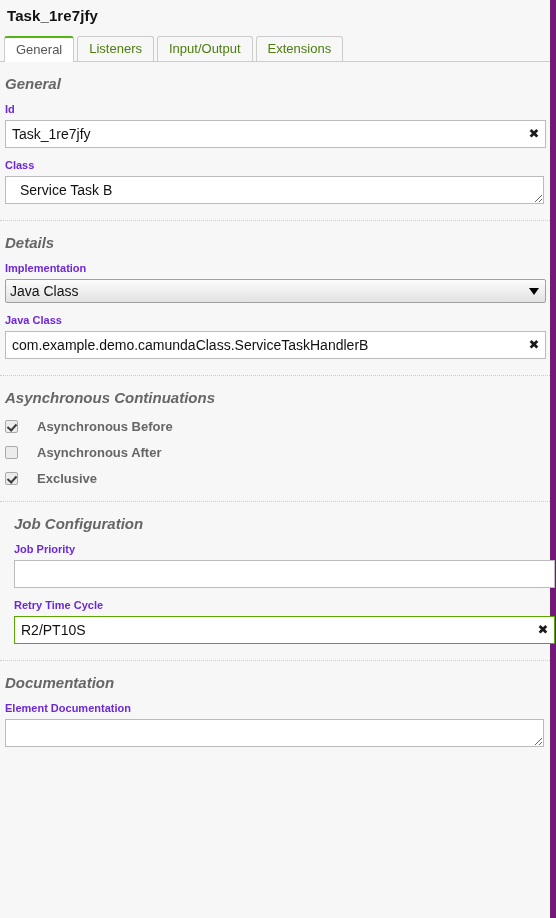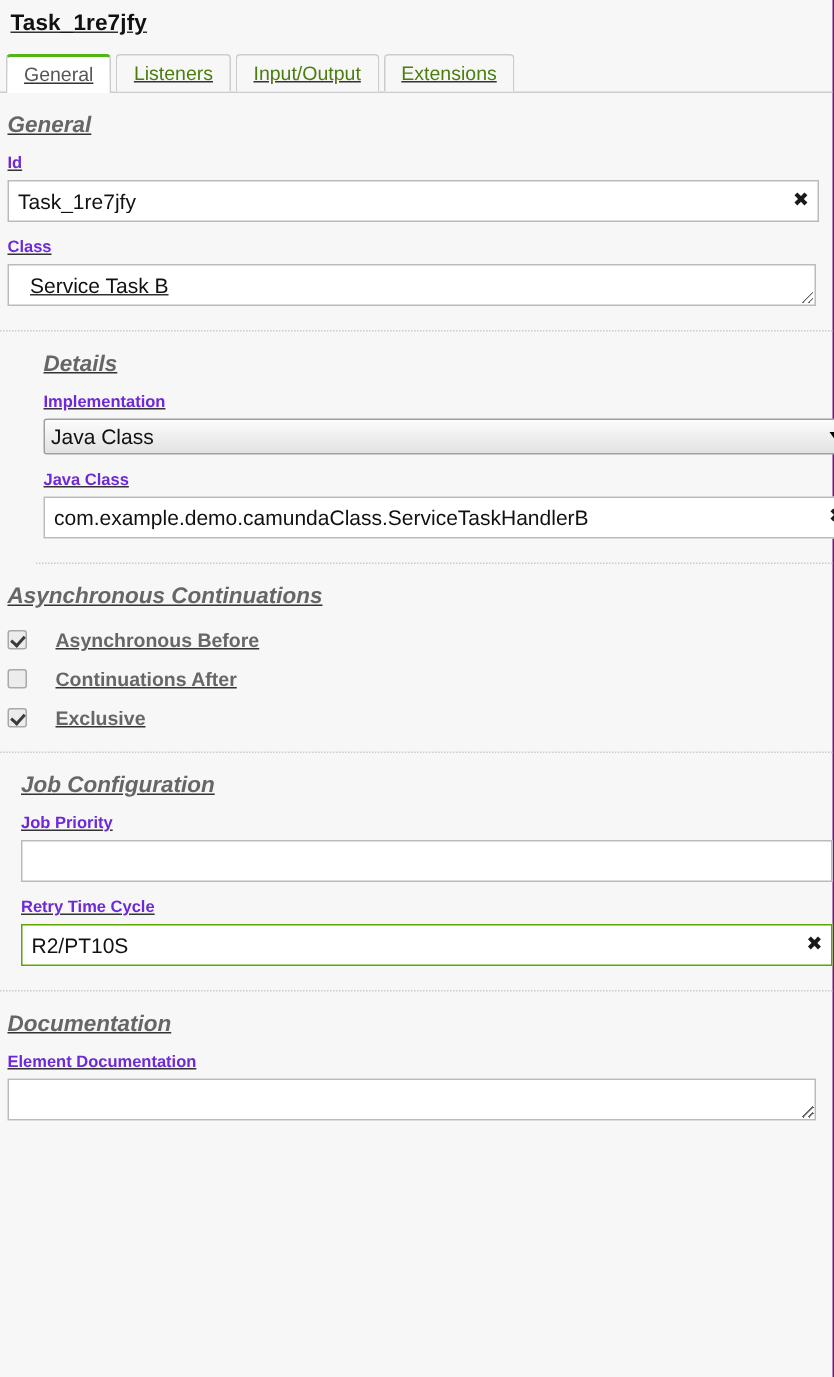--- a/index.html
+++ b/index.html
@@ -13,24 +13,23 @@
     font-family: "Liberation Sans", sans-serif;
     font-size: 13px;
     color: #333333;
     overflow: hidden;
     position: relative;
   }
   .panel {
     width: 556px;
     height: 918px;
     box-sizing: border-box;
-    border-right: 1px solid #701a75;
+    border-right: 6px solid #701a75;
     background: #f7f7f7;
     position: relative;
-    text-decoration: underline;
   }
 
   
   .panel-header {
     padding: 7px 10px 0 7px;
   }
   .panel-title {
     font-size: 15px;
     font-weight: bold;
     color: #111111;
@@ -253,21 +252,20 @@
     padding-left: 12px;
   }
   .doc-section {
     padding-bottom: 12px;
   }
   .general-section {
     padding-bottom: 6px;
   }
   .details-section {
     padding-bottom: 6px;
-    margin-left: 24px;
   }
 </style>
 </head>
 <body>
 
 <div class="panel">
 
   <div class="panel-header">
     <h1 class="panel-title">Task_1re7jfy</h1>
   </div>
@@ -321,21 +319,21 @@
   <div class="section async-section">
     <h2 class="section-title">Asynchronous Continuations</h2>
 
     <div class="checkbox-row">
       <span class="cb checked"></span>
       <span class="cb-label">Asynchronous Before</span>
     </div>
 
     <div class="checkbox-row">
       <span class="cb"></span>
-      <span class="cb-label">Continuations After</span>
+      <span class="cb-label">Asynchronous After</span>
     </div>
 
     <div class="checkbox-row">
       <span class="cb checked"></span>
       <span class="cb-label">Exclusive</span>
     </div>
   </div>
 
   <div class="section job-section">
     <h2 class="section-title">Job Configuration</h2>

